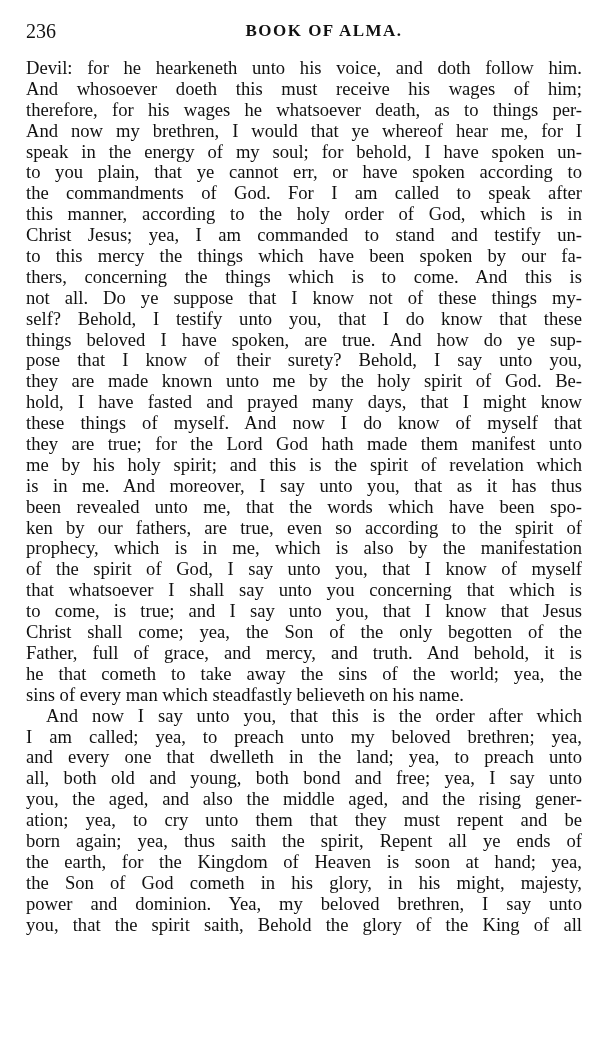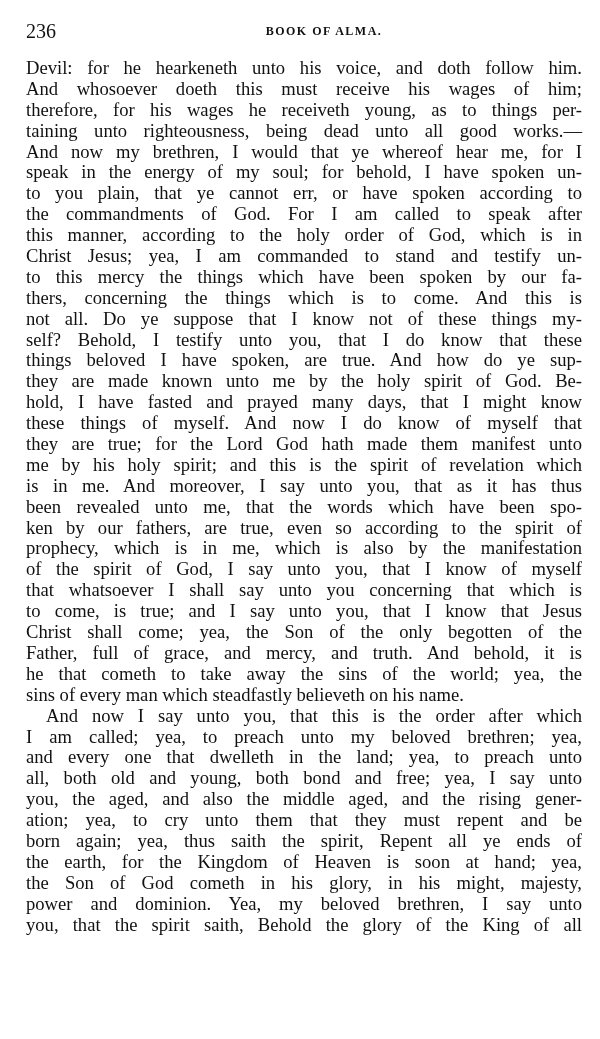--- a/index.html
+++ b/index.html
@@ -1,50 +1,50 @@
 <!DOCTYPE html>
 <html><head>
 <meta charset="utf-8">
 <style>
   html, body { margin: 0; padding: 0; background: #ffffff; }
   body { width: 600px; height: 1039px; overflow: hidden; position: relative; color: #111; }
   .page { position: absolute; left: 0; top: 0; width: 600px; height: 1039px; }
   .header { position: absolute; left: 26px; top: 18px; width: 556px; height: 26px; }
   .page-num { position: absolute; left: 0; top: 0; font-family: "Liberation Serif", serif; font-size: 20px; line-height: 26px; }
-  .running-title { position: absolute; left: 0; right: 0; top: 3px; text-align: center; font-family: "Liberation Serif", serif; font-size: 12px; font-weight: bold; letter-spacing: 1.5px; line-height: 20px; padding-left: 40px; }
+  .running-title { position: absolute; left: 0; right: 0; top: 3px; text-align: center; font-family: "Liberation Serif", serif; font-size: 17px; font-weight: bold; letter-spacing: 1.5px; line-height: 20px; padding-left: 40px; }
   .body-text { position: absolute; left: 26px; top: 58px; width: 556px; font-family: Liberation Serif, serif; font-size: 18.6px; line-height: 20.9px; }
   .line { display: block; white-space: nowrap; text-align: justify; text-align-last: justify; height: 20.9px; }
   .line.last { text-align-last: left; }
   .line.indent { padding-left: 20px; }
 </style>
 </head>
 <body>
 
 <div class="page">
   <div class="header">
     <span class="page-num">236</span>
     <div class="running-title">BOOK OF ALMA.</div>
   </div>
 
   <div class="body-text">
     <span class="line">Devil: for he hearkeneth unto his voice, and doth follow him.</span>
     <span class="line">And whosoever doeth this must receive his wages of him;</span>
-    <span class="line">therefore, for his wages he receiveth young, as to things per-</span>
-    <span class="line">taining unto righteousness, being dead unto all good works.—</span>
+    <span class="line">therefore, for his wages he whatsoever death, as to things per-</span>
     <span class="line">And now my brethren, I would that ye whereof hear me, for I</span>
     <span class="line">speak in the energy of my soul; for behold, I have spoken un-</span>
     <span class="line">to you plain, that ye cannot err, or have spoken according to</span>
     <span class="line">the commandments of God.  For I am called to speak after</span>
     <span class="line">this manner, according to the holy order of God, which is in</span>
     <span class="line">Christ Jesus; yea, I am commanded to stand and testify un-</span>
     <span class="line">to this mercy the things which have been spoken by our fa-</span>
     <span class="line">thers, concerning the things which is to come.  And this is</span>
     <span class="line">not all.  Do ye suppose that I know not of these things my-</span>
     <span class="line">self?  Behold, I testify unto you, that I do know that these</span>
     <span class="line">things beloved I have spoken, are true.  And how do ye sup-</span>
+    <span class="line">pose that I know of their surety?  Behold, I say unto you,</span>
     <span class="line">they are made known unto me by the holy spirit of God.  Be-</span>
     <span class="line">hold, I have fasted and prayed many days, that I might know</span>
     <span class="line">these things of myself.  And now I do know of myself that</span>
     <span class="line">they are true; for the Lord God hath made them manifest unto</span>
     <span class="line">me by his holy spirit; and this is the spirit of revelation which</span>
     <span class="line">is in me.  And moreover, I say unto you, that as it has thus</span>
     <span class="line">been revealed unto me, that the words which have been spo-</span>
     <span class="line">ken by our fathers, are true, even so according to the spirit of</span>
     <span class="line">prophecy, which is in me, which is also by the manifestation</span>
     <span class="line">of the spirit of God, I say unto you, that I know of myself</span>

